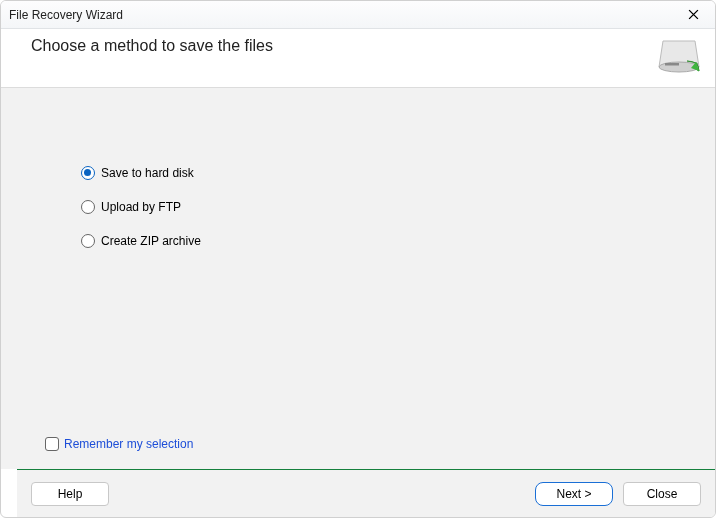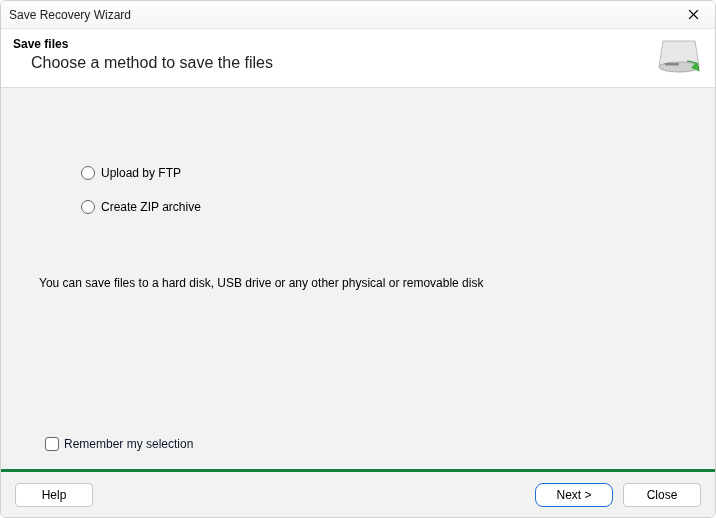--- a/index.html
+++ b/index.html
@@ -117,29 +117,30 @@
     }
     .checkbox {
       width: 14px;
       height: 14px;
       border: 1.5px solid #666;
       border-radius: 3px;
       background: #fff;
       margin-right: 5px;
       flex-shrink: 0;
     }
-    .checkbox-label { font-size: 12px; color: #0f172a; }
+    .checkbox-label { font-size: 12px; color: #1d4ed8; }
     .footer {
       height: 48px;
       background: #f2f2f2;
-      border-top: 3px solid #15803d;
+      border-top: 1px solid #15803d;
       display: flex;
       align-items: center;
       padding: 0 14px;
       flex-shrink: 0;
+      margin-left: 16px;
     }
     .btn {
       min-width: 78px;
       height: 24px;
       background: #fff;
       border: 1px solid #c8c8c8;
       border-radius: 4px;
       font-size: 12px;
       color: #000;
       display: flex;
@@ -152,56 +153,58 @@
       border-color: #1a6fd6;
       border-radius: 8px;
     }
     .footer-spacer { flex: 1; }
     .footer .btn + .btn { margin-left: 10px; }
   </style>
 </head>
 <body>
 
 <div class="titlebar">
-  <div class="titlebar-title">Save Recovery Wizard</div>
+  <div class="titlebar-title">File Recovery Wizard</div>
   <div class="close-x">
     <svg viewBox="0 0 10 10">
         <path d="M1 1 L9 9 M9 1 L1 9" stroke="#000" stroke-width="1.2" fill="none"></path>
       </svg>
   </div>
 </div>
 
 <div class="header">
   <div class="header-text">
-    <div class="header-title">Save files</div>
     <div class="header-subtitle">Choose a method to save the files</div>
   </div>
   <div class="header-icon">
     <svg viewBox="0 0 48 40">
       <path d="M8 4 L40 4 L44 30 L4 30 Z" fill="#e8e8e8" stroke="#bbb" stroke-width="1"></path>
       <ellipse cx="24" cy="30" rx="20" ry="5" fill="#d0d0d0" stroke="#aaa" stroke-width="1"></ellipse>
       <rect x="10" y="26" width="14" height="2.5" fill="#888"></rect>
       <path d="M32 24 Q44 24 44 34 L38 30 L44 34 L42 26 Z" fill="#3fb53f" stroke="#2e8b2e" stroke-width="0.8"></path>
       <path d="M44 34 L36 31 L41 25 Z" fill="#3fb53f"></path>
     </svg>
   </div>
 </div>
 
 <div class="content">
   <div class="options">
     <div class="radio-row">
+      <div class="radio checked"></div>
+      <div class="radio-label">Save to hard disk</div>
+    </div>
+    <div class="radio-row">
       <div class="radio"></div>
       <div class="radio-label">Upload by FTP</div>
     </div>
     <div class="radio-row">
       <div class="radio"></div>
       <div class="radio-label">Create ZIP archive</div>
     </div>
   </div>
-  <div class="description">You can save files to a hard disk, USB drive or any other physical or removable disk</div>
   <div class="remember-row">
     <div class="checkbox"></div>
     <div class="checkbox-label">Remember my selection</div>
   </div>
 </div>
 
 <div class="footer">
   <div class="btn">Help</div>
   <div class="footer-spacer"></div>
   <div class="btn primary">Next &gt;</div>

